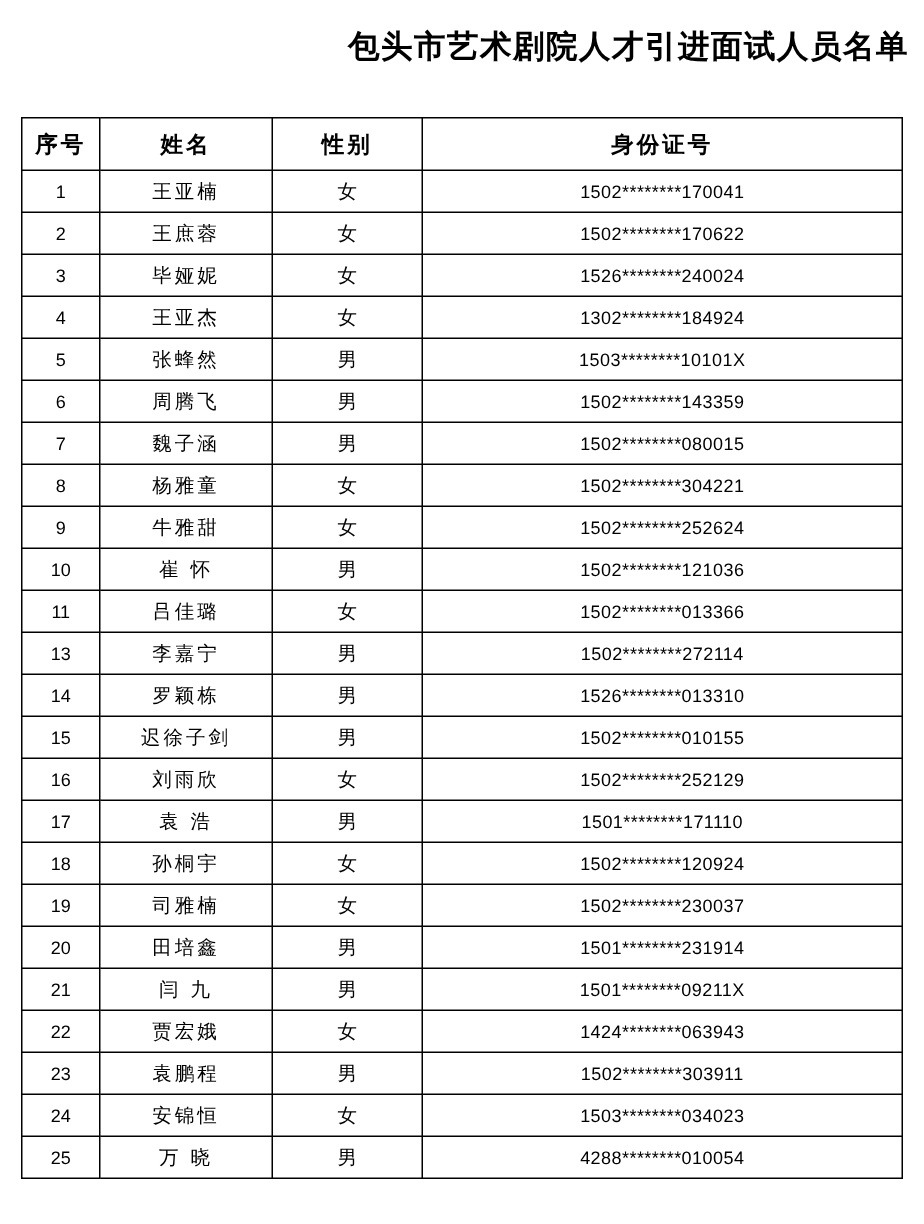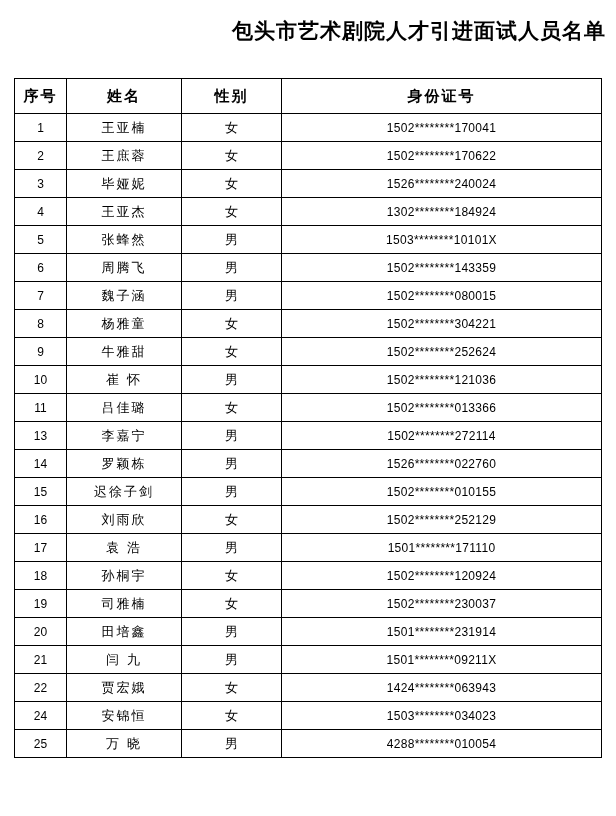--- a/index.html
+++ b/index.html
@@ -169,21 +169,21 @@
         <tr>
           <td class="col-no">13</td>
           <td class="col-name">李嘉宁</td>
           <td class="col-gender">男</td>
           <td class="col-id">1502********272114</td>
         </tr>
         <tr>
           <td class="col-no">14</td>
           <td class="col-name">罗颖栋</td>
           <td class="col-gender">男</td>
-          <td class="col-id">1526********022760</td>
+          <td class="col-id">1526********013310</td>
         </tr>
         <tr>
           <td class="col-no">15</td>
           <td class="col-name">迟徐子剑</td>
           <td class="col-gender">男</td>
           <td class="col-id">1502********010155</td>
         </tr>
         <tr>
           <td class="col-no">16</td>
           <td class="col-name">刘雨欣</td>
@@ -218,20 +218,26 @@
           <td class="col-no">21</td>
           <td class="col-name">闫 九</td>
           <td class="col-gender">男</td>
           <td class="col-id">1501********09211X</td>
         </tr>
         <tr>
           <td class="col-no">22</td>
           <td class="col-name">贾宏娥</td>
           <td class="col-gender">女</td>
           <td class="col-id">1424********063943</td>
+        </tr>
+        <tr>
+          <td class="col-no">23</td>
+          <td class="col-name">袁鹏程</td>
+          <td class="col-gender">男</td>
+          <td class="col-id">1502********303911</td>
         </tr>
         <tr>
           <td class="col-no">24</td>
           <td class="col-name">安锦恒</td>
           <td class="col-gender">女</td>
           <td class="col-id">1503********034023</td>
         </tr>
         <tr>
           <td class="col-no">25</td>
           <td class="col-name">万 晓</td>

